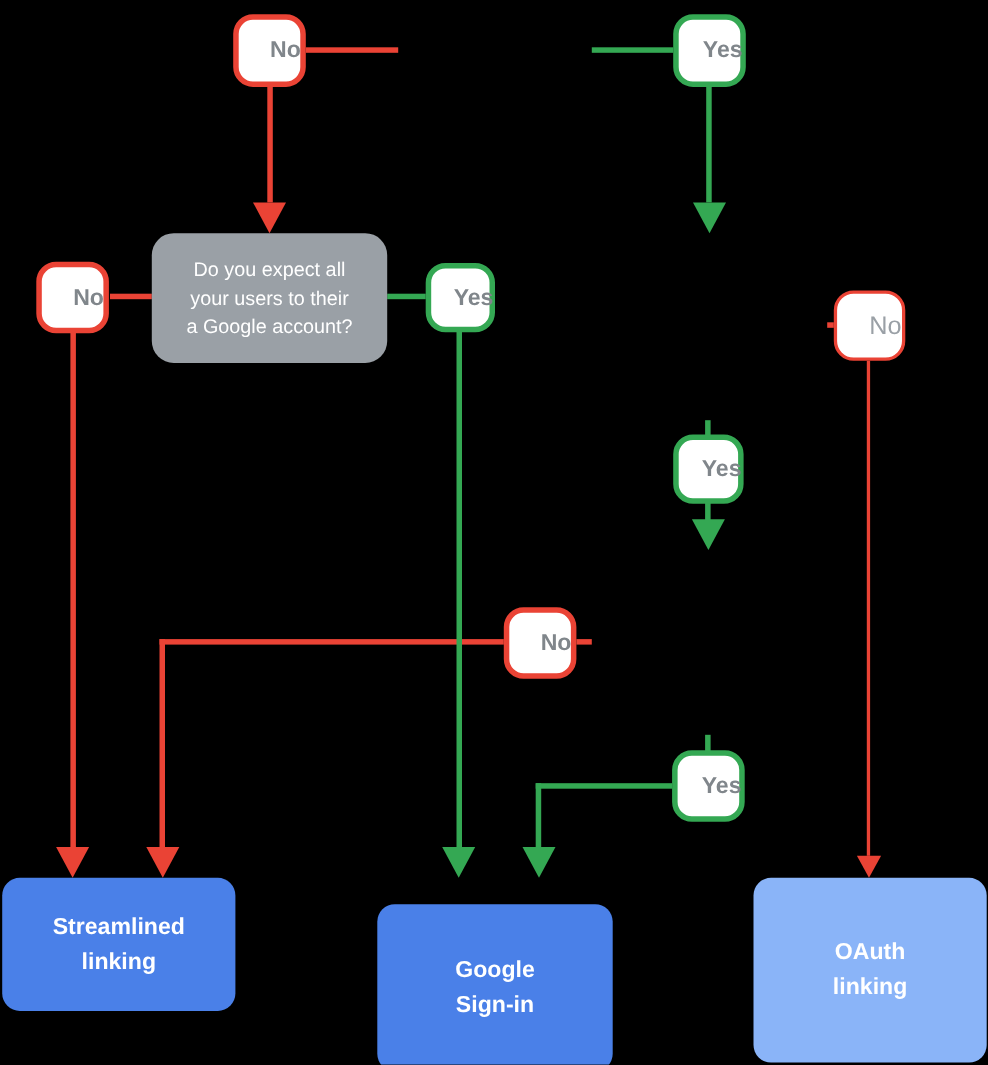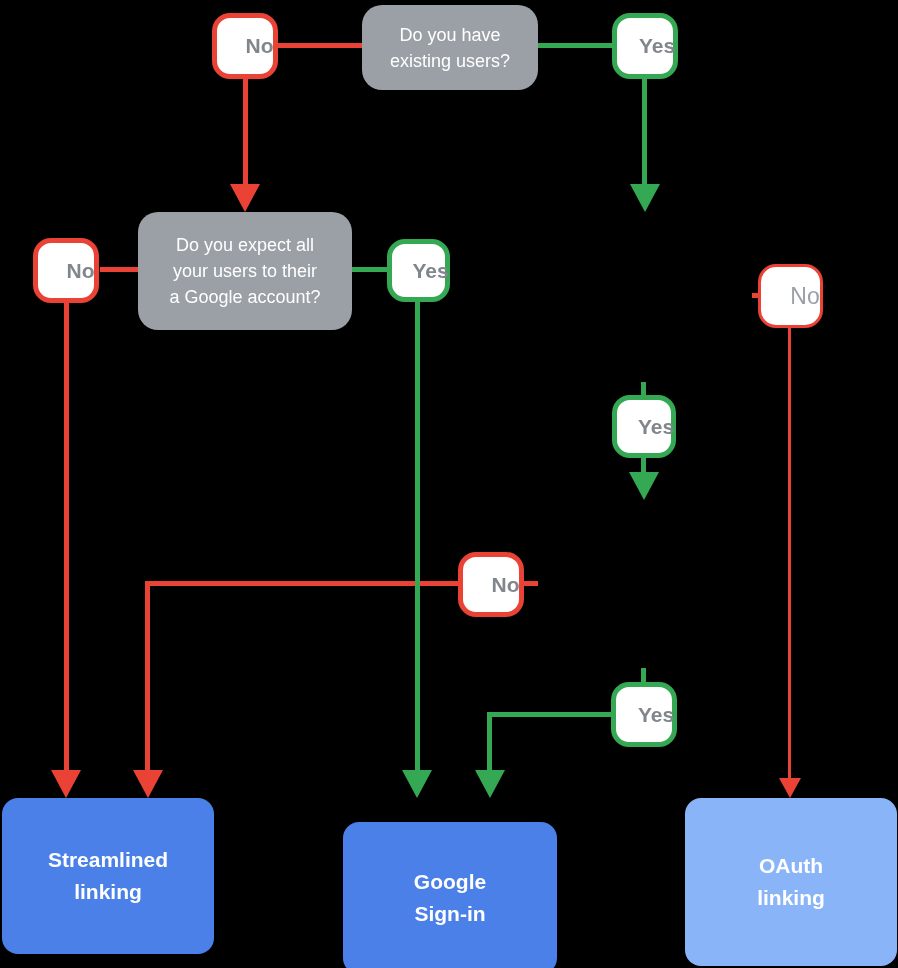--- a/index.html
+++ b/index.html
@@ -93,23 +93,20 @@
 
   <div class="line green" style="left:641px; top:382px; width:5px; height:14px;"></div>
   <div class="line green" style="left:641px; top:457px; width:5px; height:16px;"></div>
   <div class="arrow green" style="left:629px; top:472px;"></div>
 
   <div class="line green" style="left:641px; top:668px; width:5px; height:15px;"></div>
   <div class="line green" style="left:487px; top:712px; width:124px; height:5px;"></div>
   <div class="line green" style="left:487px; top:712px; width:5px; height:60px;"></div>
   <div class="arrow green" style="left:475px; top:770px;"></div>
 
-  <div class="qbox" style="left:362px; top:5px; width:176px; height:85px; line-height:26px; padding:0 18px;">
-    <span>Do you have existing users?</span>
-  </div>
 
   <div class="qbox" style="left:138px; top:212px; width:214px; height:118px; line-height:26px; padding:0 28px;">
     <span>Do you expect all your users to their a Google account?</span>
   </div>
 
 
 
   <div class="badge no" style="left:212px; top:13px;">
     <span>No</span>
   </div>
@@ -131,21 +128,21 @@
     <span>Yes</span>
   </div>
 
   <div class="badge no" style="left:458px; top:552px; height:65px;">
     <span>No</span>
   </div>
   <div class="badge yes" style="left:611px; top:682px; height:65px;">
     <span>Yes</span>
   </div>
 
-  <div class="result primary" style="left:2px; top:798px; width:212px; height:156px;">
+  <div class="result primary" style="left:2px; top:798px; width:212px; height:121px;">
     <span style="max-width:150px; display:inline-block;">Streamlined linking</span>
   </div>
 
   <div class="result primary" style="left:343px; top:798px; width:214px; height:152px;margin-top:24px;">
     <span style="max-width:110px; display:inline-block;">Google Sign-in</span>
   </div>
 
   <div class="result light" style="left:685px; top:798px; width:212px; height:168px;">
     <span style="max-width:110px; display:inline-block;">OAuth linking</span>
   </div>

